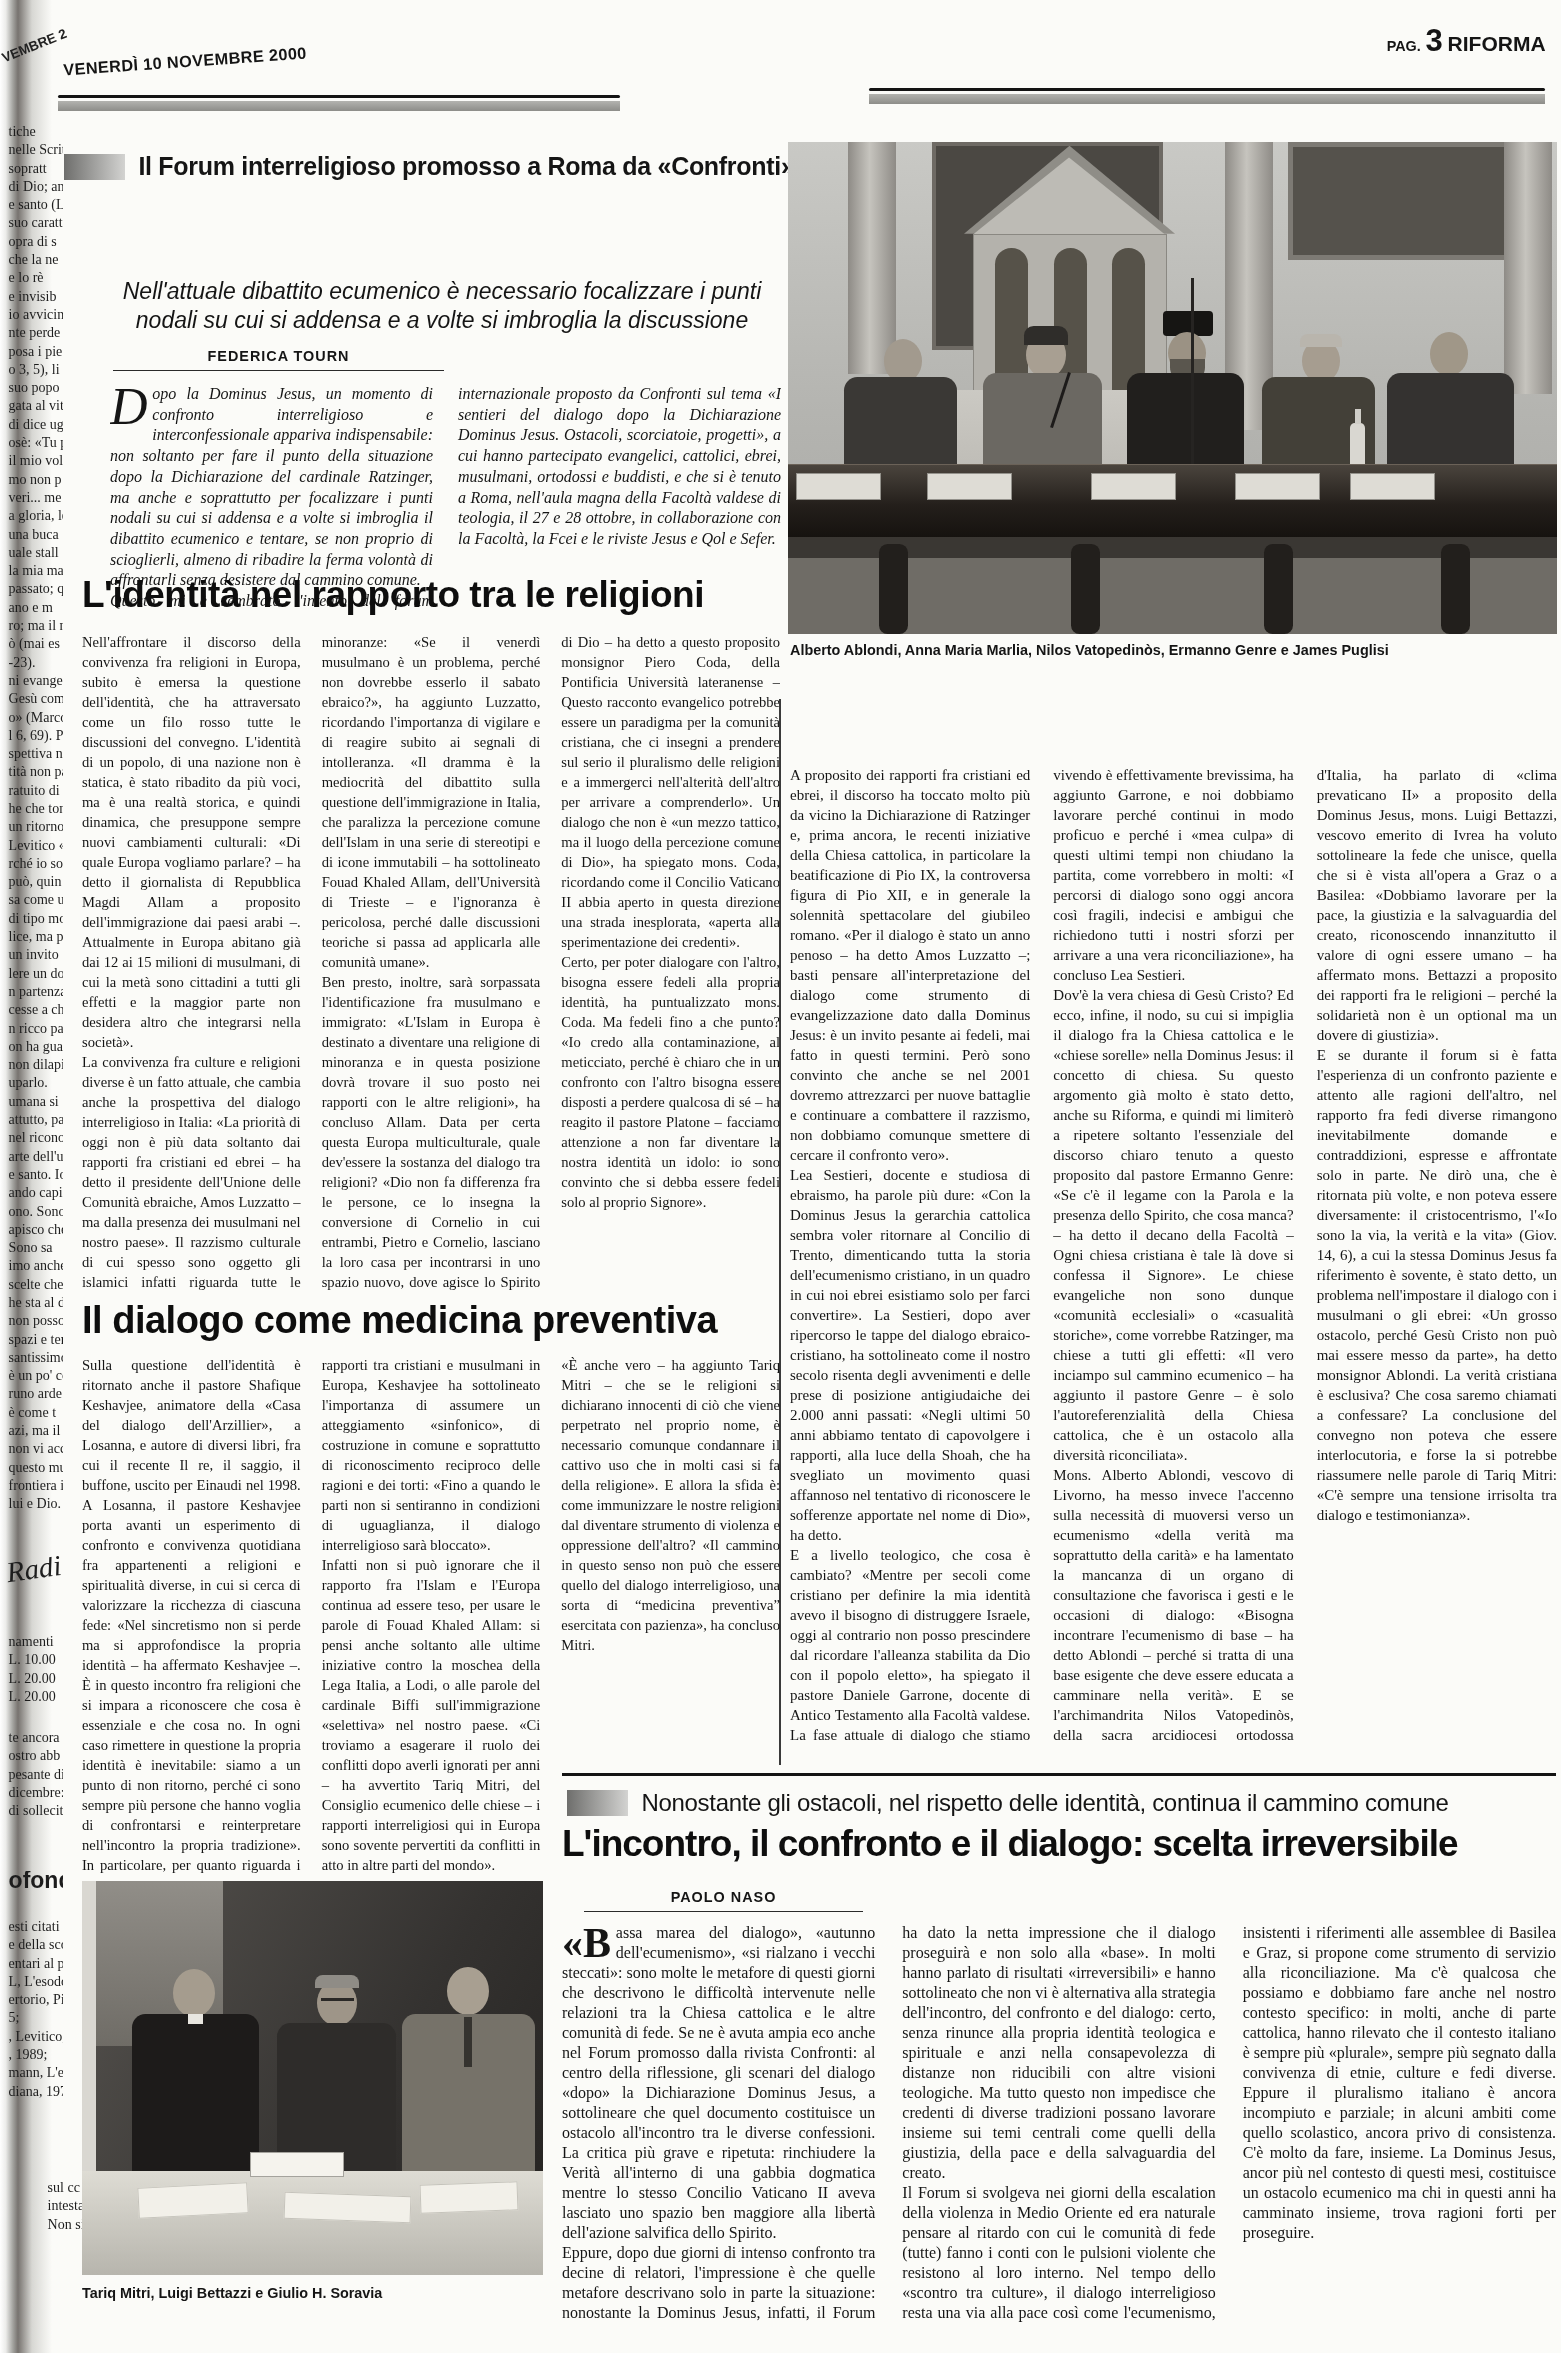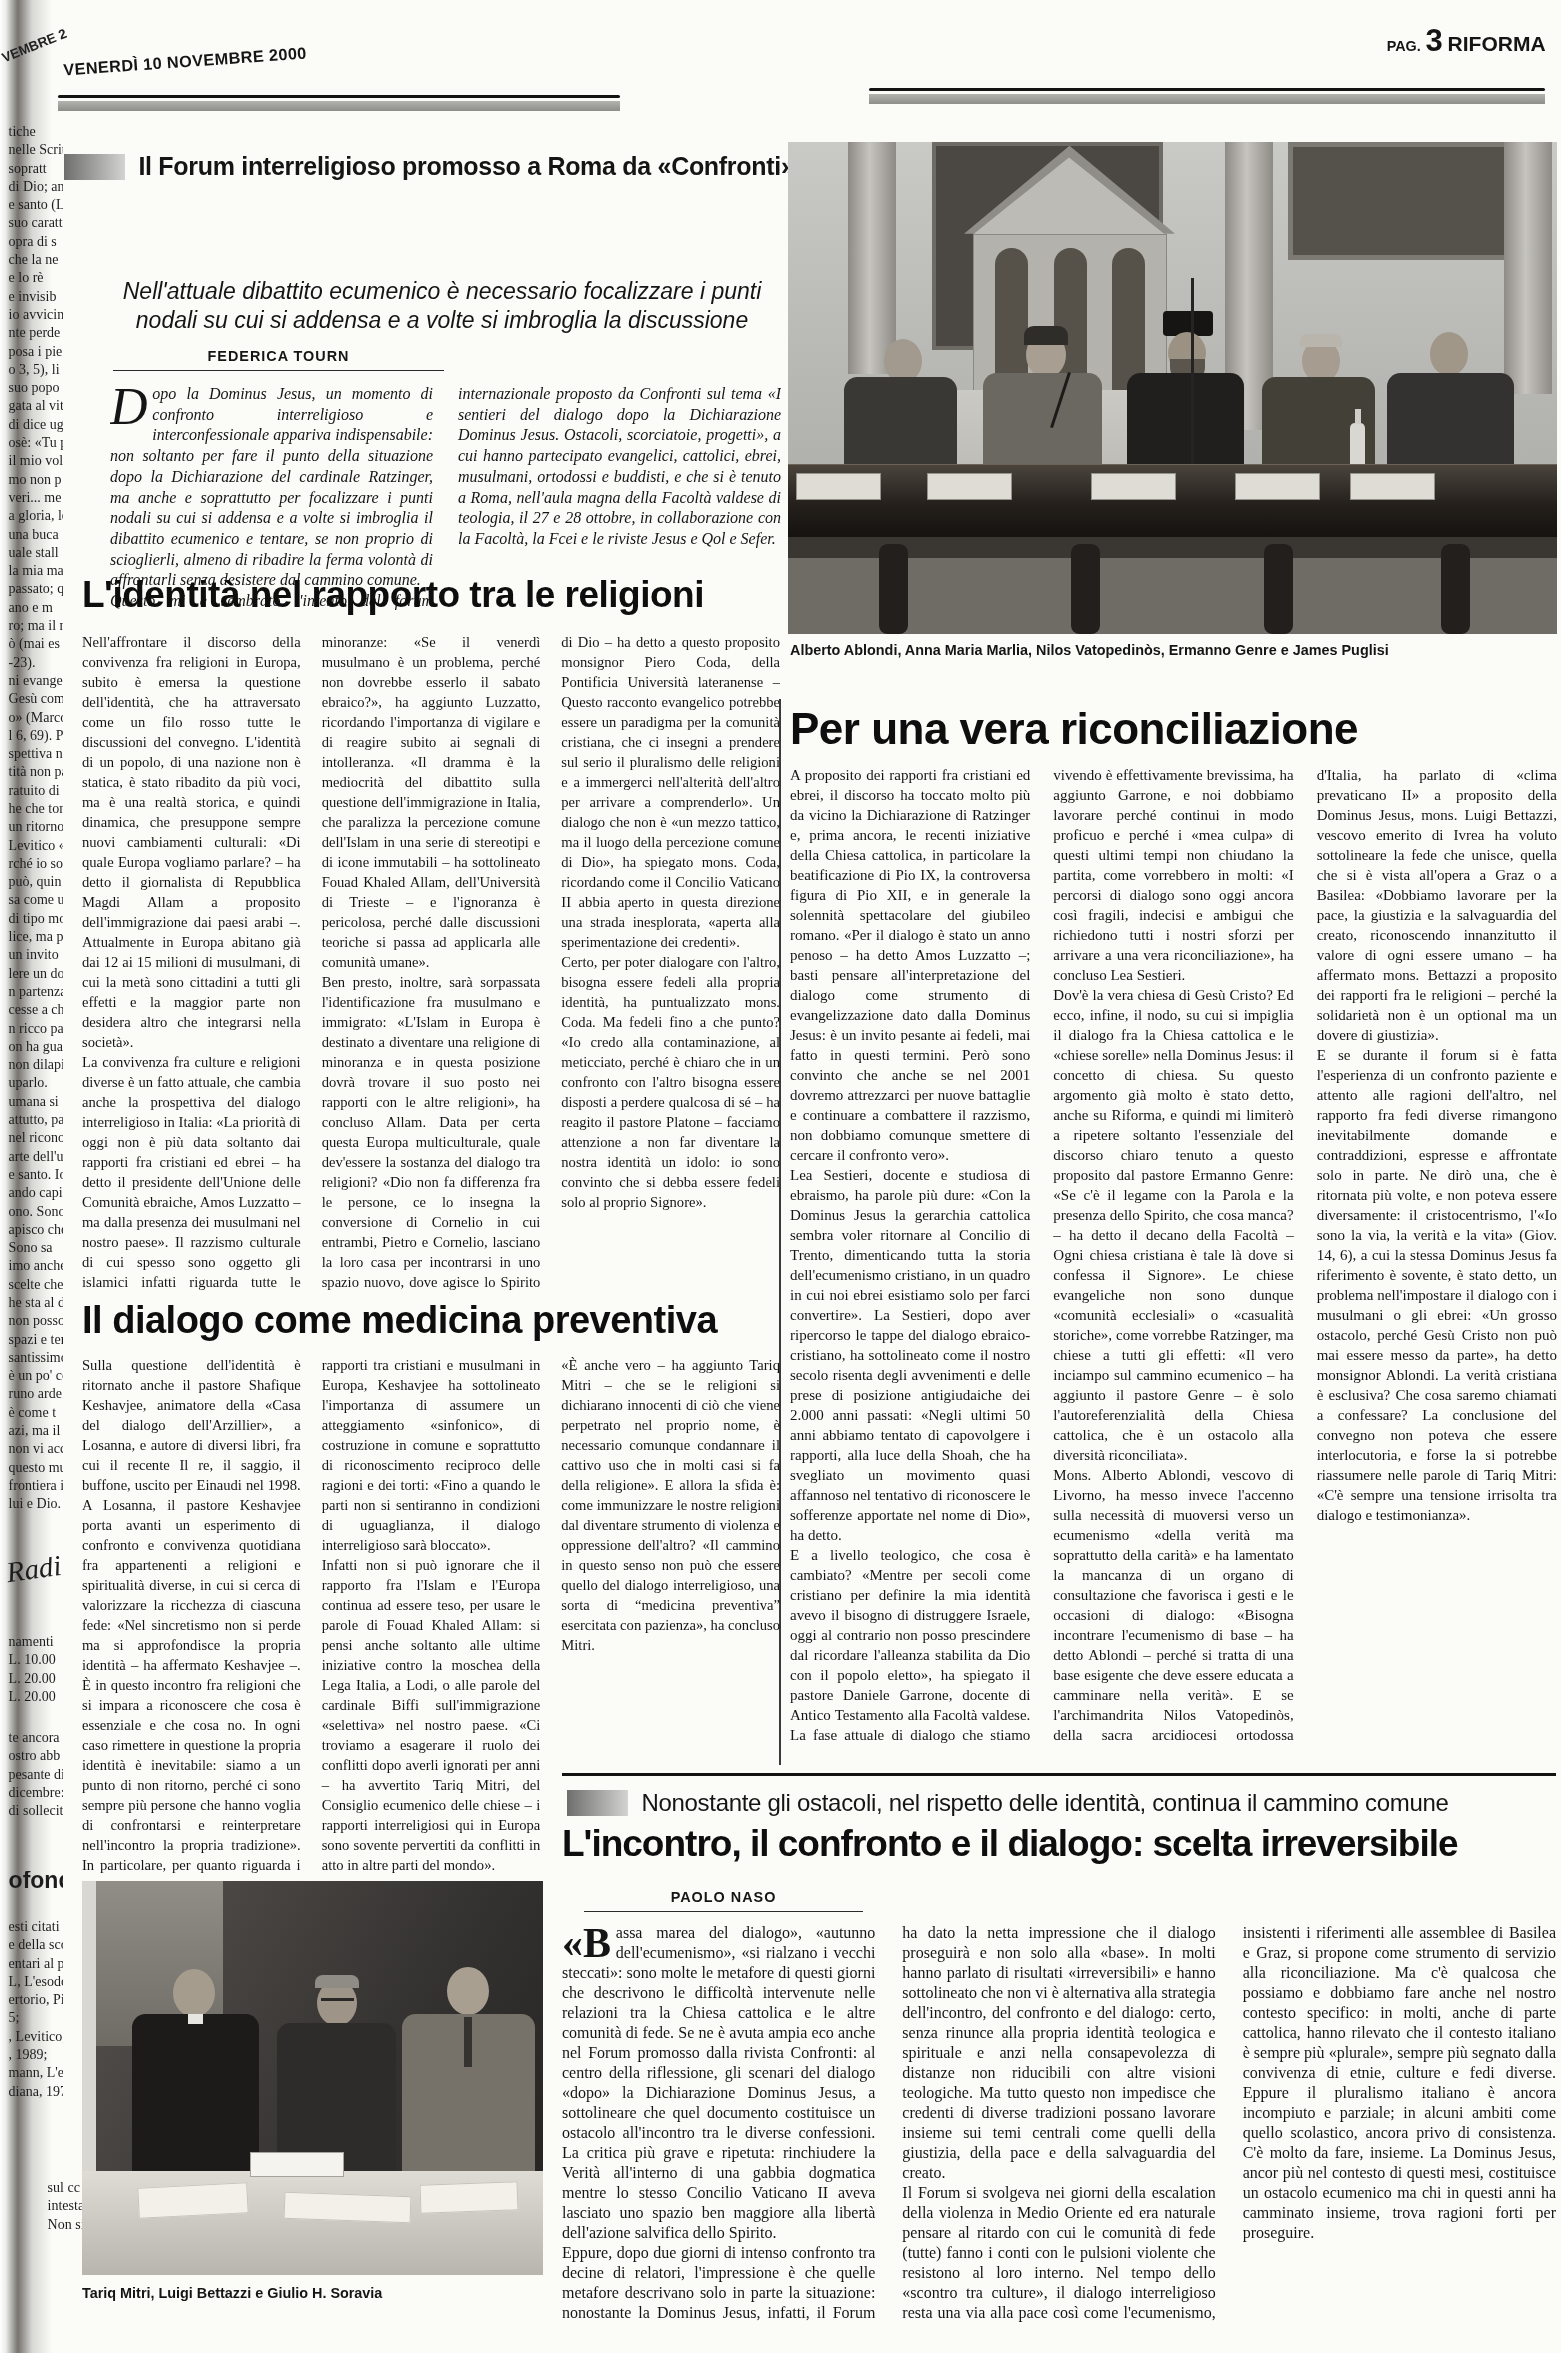--- a/index.html
+++ b/index.html
@@ -285,21 +285,20 @@
   </div>
   <div class="abs caption cap-top">Alberto Ablondi, Anna Maria Marlia, Nilos Vatopedinòs, Ermanno Genre e James Puglisi</div>
 
   <div class="abs headline identity-head">L'identità nel rapporto tra le religioni</div>
   <div class="abs body-cols identity-body">Nell'affrontare il discorso della convivenza fra religioni in Europa, subito è emersa la questione dell'identità, che ha attraversato come un filo rosso tutte le discussioni del convegno. L'identità di un popolo, di una nazione non è statica, è stato ribadito da più voci, ma è una realtà storica, e quindi dinamica, che presuppone sempre nuovi cambiamenti culturali: «Di quale Europa vogliamo parlare? – ha detto il giornalista di Repubblica Magdi Allam a proposito dell'immigrazione dai paesi arabi –. Attualmente in Europa abitano già dai 12 ai 15 milioni di musulmani, di cui la metà sono cittadini a tutti gli effetti e la maggior parte non desidera altro che integrarsi nella società».
 La convivenza fra culture e religioni diverse è un fatto attuale, che cambia anche la prospettiva del dialogo interreligioso in Italia: «La priorità di oggi non è più data soltanto dai rapporti fra cristiani ed ebrei – ha detto il presidente dell'Unione delle Comunità ebraiche, Amos Luzzatto – ma dalla presenza dei musulmani nel nostro paese». Il razzismo culturale di cui spesso sono oggetto gli islamici infatti riguarda tutte le minoranze: «Se il venerdì musulmano è un problema, perché non dovrebbe esserlo il sabato ebraico?», ha aggiunto Luzzatto, ricordando l'importanza di vigilare e di reagire subito ai segnali di intolleranza. «Il dramma è la mediocrità del dibattito sulla questione dell'immigrazione in Italia, che paralizza la percezione comune dell'Islam in una serie di stereotipi e di icone immutabili – ha sottolineato Fouad Khaled Allam, dell'Università di Trieste – e l'ignoranza è pericolosa, perché dalle discussioni teoriche si passa ad applicarla alle comunità umane».
 Ben presto, inoltre, sarà sorpassata l'identificazione fra musulmano e immigrato: «L'Islam in Europa è destinato a diventare una religione di minoranza e in questa posizione dovrà trovare il suo posto nei rapporti con le altre religioni», ha concluso Allam. Data per certa questa Europa multiculturale, quale dev'essere la sostanza del dialogo tra religioni? «Dio non fa differenza fra le persone, ce lo insegna la conversione di Cornelio in cui entrambi, Pietro e Cornelio, lasciano la loro casa per incontrarsi in uno spazio nuovo, dove agisce lo Spirito di Dio – ha detto a questo proposito monsignor Piero Coda, della Pontificia Università lateranense – Questo racconto evangelico potrebbe essere un paradigma per la comunità cristiana, che ci insegni a prendere sul serio il pluralismo delle religioni e a immergerci nell'alterità dell'altro per arrivare a comprenderlo». Un dialogo che non è «un mezzo tattico, ma il luogo della percezione comune di Dio», ha spiegato mons. Coda, ricordando come il Concilio Vaticano II abbia aperto in questa direzione una strada inesplorata, «aperta alla sperimentazione dei credenti».
 Certo, per poter dialogare con l'altro, bisogna essere fedeli alla propria identità, ha puntualizzato mons. Coda. Ma fedeli fino a che punto? «Io credo alla contaminazione, al meticciato, perché è chiaro che in un confronto con l'altro bisogna essere disposti a perdere qualcosa di sé – ha reagito il pastore Platone – facciamo attenzione a non far diventare la nostra identità un idolo: io sono convinto che si debba essere fedeli solo al proprio Signore».</div>
 
   <div class="abs vsep"></div>
-  <div class="abs headline recon-head">Per una vera riconciliazione</div>
   <div class="abs body-cols recon-body">A proposito dei rapporti fra cristiani ed ebrei, il discorso ha toccato molto più da vicino la Dichiarazione di Ratzinger e, prima ancora, le recenti iniziative della Chiesa cattolica, in particolare la beatificazione di Pio IX, la controversa figura di Pio XII, e in generale la solennità spettacolare del giubileo romano. «Per il dialogo è stato un anno penoso – ha detto Amos Luzzatto –; basti pensare all'interpretazione del dialogo come strumento di evangelizzazione dato dalla Dominus Jesus: è un invito pesante ai fedeli, mai fatto in questi termini. Però sono convinto che anche se nel 2001 dovremo attrezzarci per nuove battaglie e continuare a combattere il razzismo, non dobbiamo comunque smettere di cercare il confronto vero».
 Lea Sestieri, docente e studiosa di ebraismo, ha parole più dure: «Con la Dominus Jesus la gerarchia cattolica sembra voler ritornare al Concilio di Trento, dimenticando tutta la storia dell'ecumenismo cristiano, in un quadro in cui noi ebrei esistiamo solo per farci convertire». La Sestieri, dopo aver ripercorso le tappe del dialogo ebraico-cristiano, ha sottolineato come il nostro secolo risenta degli avvenimenti e delle prese di posizione antigiudaiche dei 2.000 anni passati: «Negli ultimi 50 anni abbiamo tentato di capovolgere i rapporti, alla luce della Shoah, che ha svegliato un movimento quasi affannoso nel tentativo di riconoscere le sofferenze apportate nel nome di Dio», ha detto.
 E a livello teologico, che cosa è cambiato? «Mentre per secoli come cristiano per definire la mia identità avevo il bisogno di distruggere Israele, oggi al contrario non posso prescindere dal ricordare l'alleanza stabilita da Dio con il popolo eletto», ha spiegato il pastore Daniele Garrone, docente di Antico Testamento alla Facoltà valdese. La fase attuale di dialogo che stiamo vivendo è effettivamente brevissima, ha aggiunto Garrone, e noi dobbiamo lavorare perché continui in modo proficuo e perché i «mea culpa» di questi ultimi tempi non chiudano la partita, come vorrebbero in molti: «I percorsi di dialogo sono oggi ancora così fragili, indecisi e ambigui che richiedono tutti i nostri sforzi per arrivare a una vera riconciliazione», ha concluso Lea Sestieri.
 Dov'è la vera chiesa di Gesù Cristo? Ed ecco, infine, il nodo, su cui si impiglia il dialogo fra la Chiesa cattolica e le «chiese sorelle» nella Dominus Jesus: il concetto di chiesa. Su questo argomento già molto è stato detto, anche su Riforma, e quindi mi limiterò a ripetere soltanto l'essenziale del discorso chiaro tenuto a questo proposito dal pastore Ermanno Genre: «Se c'è il legame con la Parola e la presenza dello Spirito, che cosa manca? – ha detto il decano della Facoltà – Ogni chiesa cristiana è tale là dove si confessa il Signore». Le chiese evangeliche non sono dunque «comunità ecclesiali» o «casualità storiche», come vorrebbe Ratzinger, ma chiese a tutti gli effetti: «Il vero inciampo sul cammino ecumenico – ha aggiunto il pastore Genre – è solo l'autoreferenzialità della Chiesa cattolica, che è un ostacolo alla diversità riconciliata».
 Mons. Alberto Ablondi, vescovo di Livorno, ha messo invece l'accenno sulla necessità di muoversi verso un ecumenismo «della verità ma soprattutto della carità» e ha lamentato la mancanza di un organo di consultazione che favorisca i gesti e le occasioni di dialogo: «Bisogna incontrare l'ecumenismo di base – ha detto Ablondi – perché si tratta di una base esigente che deve essere educata a camminare nella verità». E se l'archimandrita Nilos Vatopedinòs, della sacra arcidiocesi ortodossa d'Italia, ha parlato di «clima prevaticano II» a proposito della Dominus Jesus, mons. Luigi Bettazzi, vescovo emerito di Ivrea ha voluto sottolineare la fede che unisce, quella che si è vista all'opera a Graz o a Basilea: «Dobbiamo lavorare per la pace, la giustizia e la salvaguardia del creato, riconoscendo innanzitutto il valore di ogni essere umano – ha affermato mons. Bettazzi a proposito dei rapporti fra le religioni – perché la solidarietà non è un optional ma un dovere di giustizia».
 E se durante il forum si è fatta l'esperienza di un confronto paziente e attento alle ragioni dell'altro, nel rapporto fra fedi diverse rimangono inevitabilmente domande e contraddizioni, espresse e affrontate solo in parte. Ne dirò una, che è ritornata più volte, e non poteva essere diversamente: il cristocentrismo, l'«Io sono la via, la verità e la vita» (Giov. 14, 6), a cui la stessa Dominus Jesus fa riferimento è sovente, è stato detto, un problema nell'impostare il dialogo con i musulmani o gli ebrei: «Un grosso ostacolo, perché Gesù Cristo non può mai essere messo da parte», ha detto monsignor Ablondi. La verità cristiana è esclusiva? Che cosa saremo chiamati a confessare? La conclusione del convegno non poteva che essere interlocutoria, e forse la si potrebbe riassumere nelle parole di Tariq Mitri: «C'è sempre una tensione irrisolta tra dialogo e testimonianza».</div>
 
   <div class="abs headline dialogue-head">Il dialogo come medicina preventiva</div>
   <div class="abs body-cols dialogue-body">Sulla questione dell'identità è ritornato anche il pastore Shafique Keshavjee, animatore della «Casa del dialogo dell'Arzillier», a Losanna, e autore di diversi libri, fra cui il recente Il re, il saggio, il buffone, uscito per Einaudi nel 1998. A Losanna, il pastore Keshavjee porta avanti un esperimento di confronto e convivenza quotidiana fra appartenenti a religioni e spiritualità diverse, in cui si cerca di valorizzare la ricchezza di ciascuna fede: «Nel sincretismo non si perde ma si approfondisce la propria identità – ha affermato Keshavjee –. È in questo incontro fra religioni che si impara a riconoscere che cosa è essenziale e che cosa no. In ogni caso rimettere in questione la propria identità è inevitabile: siamo a un punto di non ritorno, perché ci sono sempre più persone che hanno voglia di confrontarsi e reinterpretare nell'incontro la propria tradizione». In particolare, per quanto riguarda i rapporti tra cristiani e musulmani in Europa, Keshavjee ha sottolineato l'importanza di assumere un atteggiamento «sinfonico», di costruzione in comune e soprattutto di riconoscimento reciproco delle ragioni e dei torti: «Fino a quando le parti non si sentiranno in condizioni di uguaglianza, il dialogo interreligioso sarà bloccato».
 Infatti non si può ignorare che il rapporto fra l'Islam e l'Europa continua ad essere teso, per usare le parole di Fouad Khaled Allam: si pensi anche soltanto alle ultime iniziative contro la moschea della Lega Italia, a Lodi, o alle parole del cardinale Biffi sull'immigrazione «selettiva» nel nostro paese. «Ci troviamo a esagerare il ruolo dei conflitti dopo averli ignorati per anni – ha avvertito Tariq Mitri, del Consiglio ecumenico delle chiese – i rapporti interreligiosi qui in Europa sono sovente pervertiti da conflitti in atto in altre parti del mondo».

